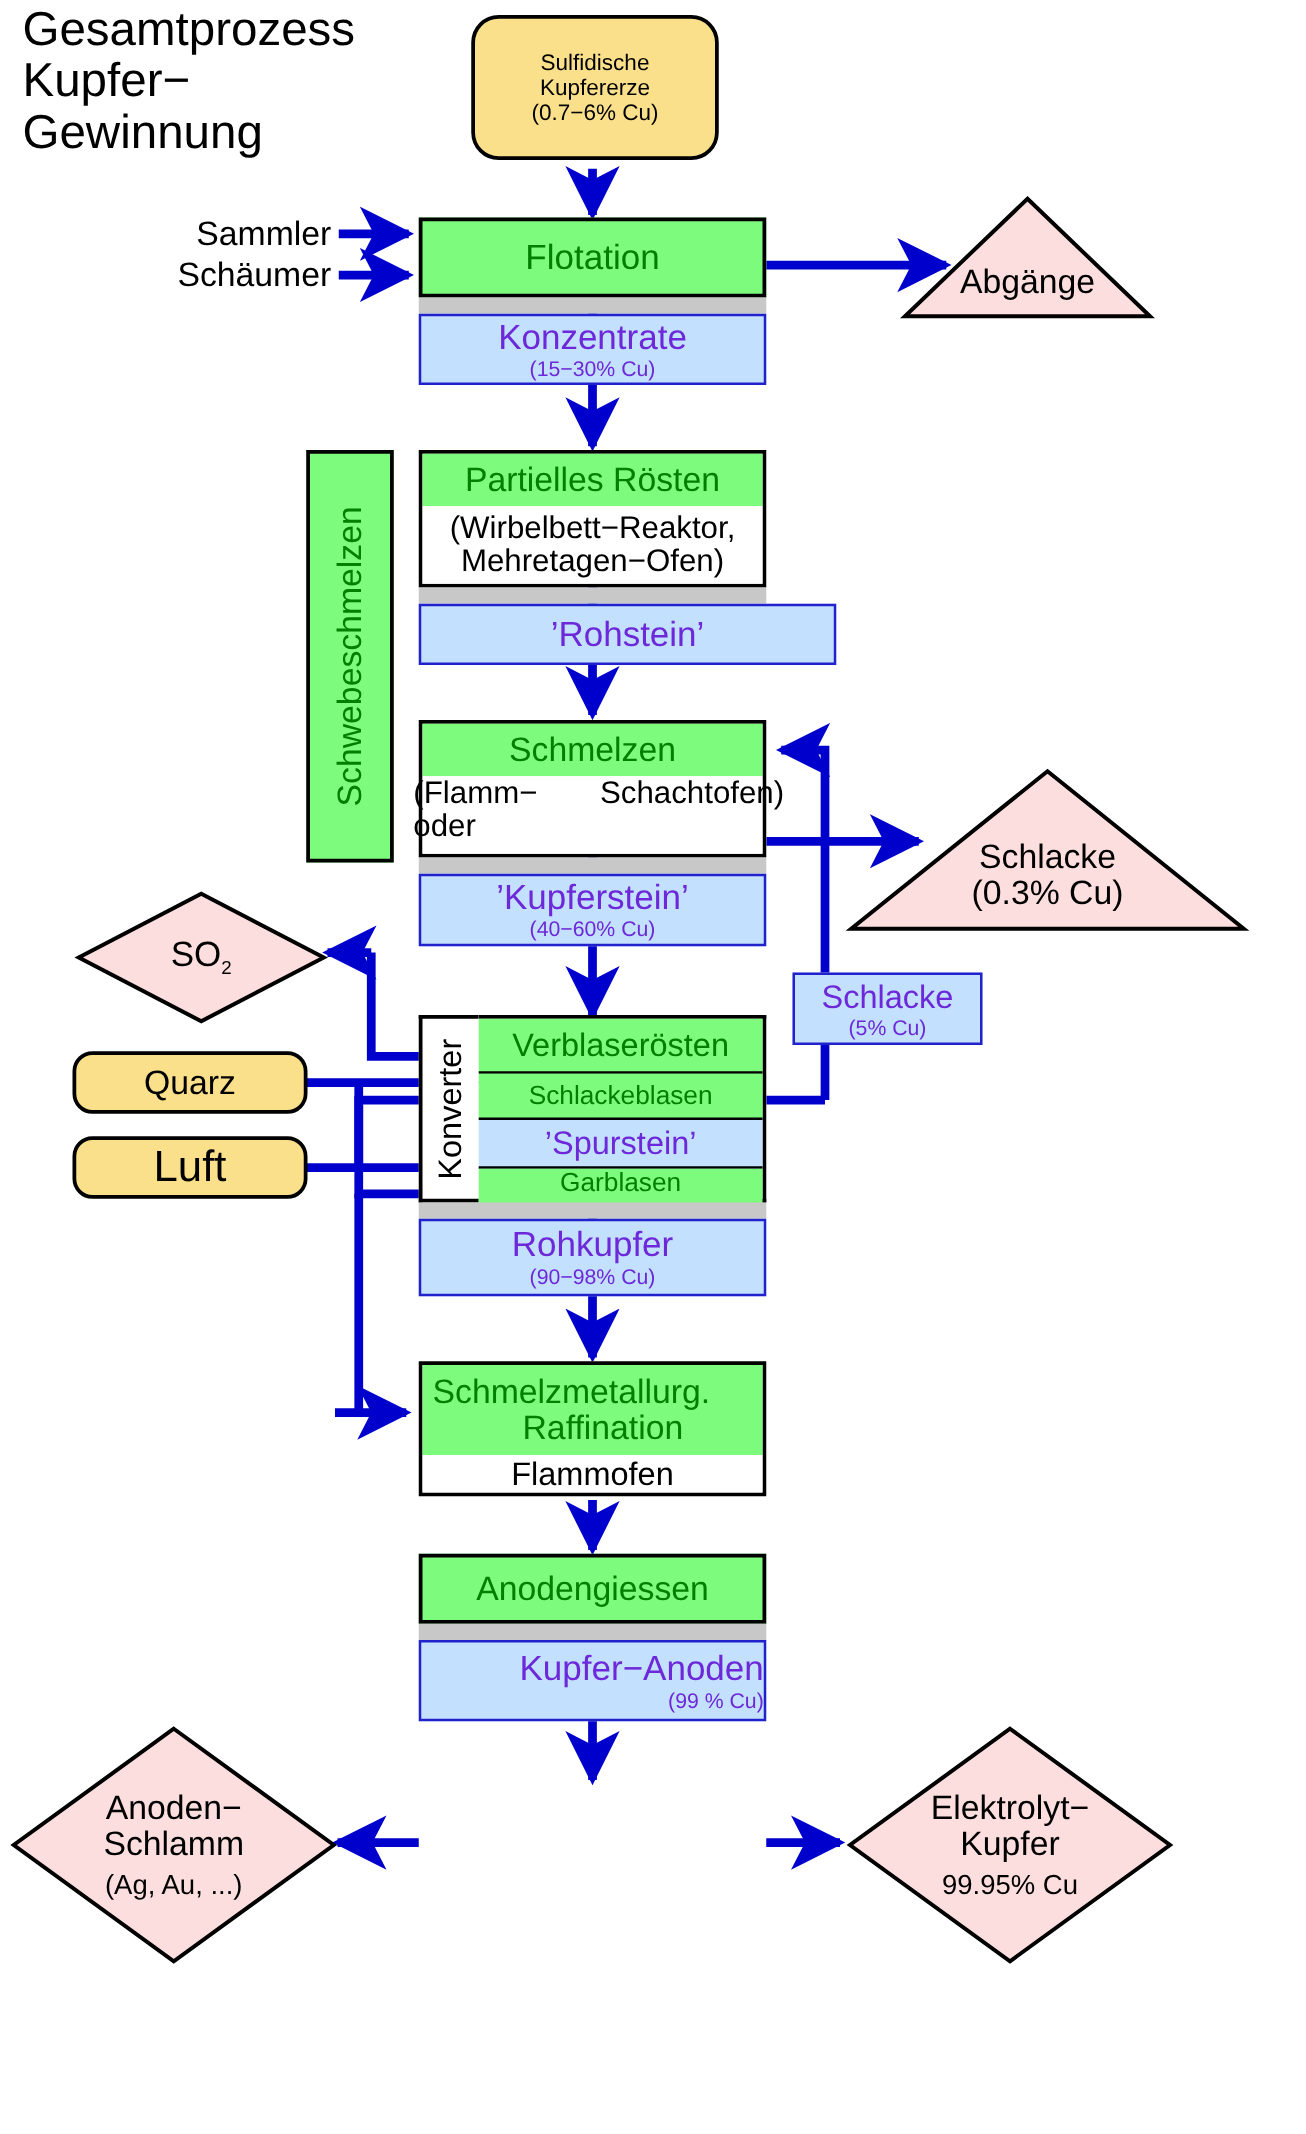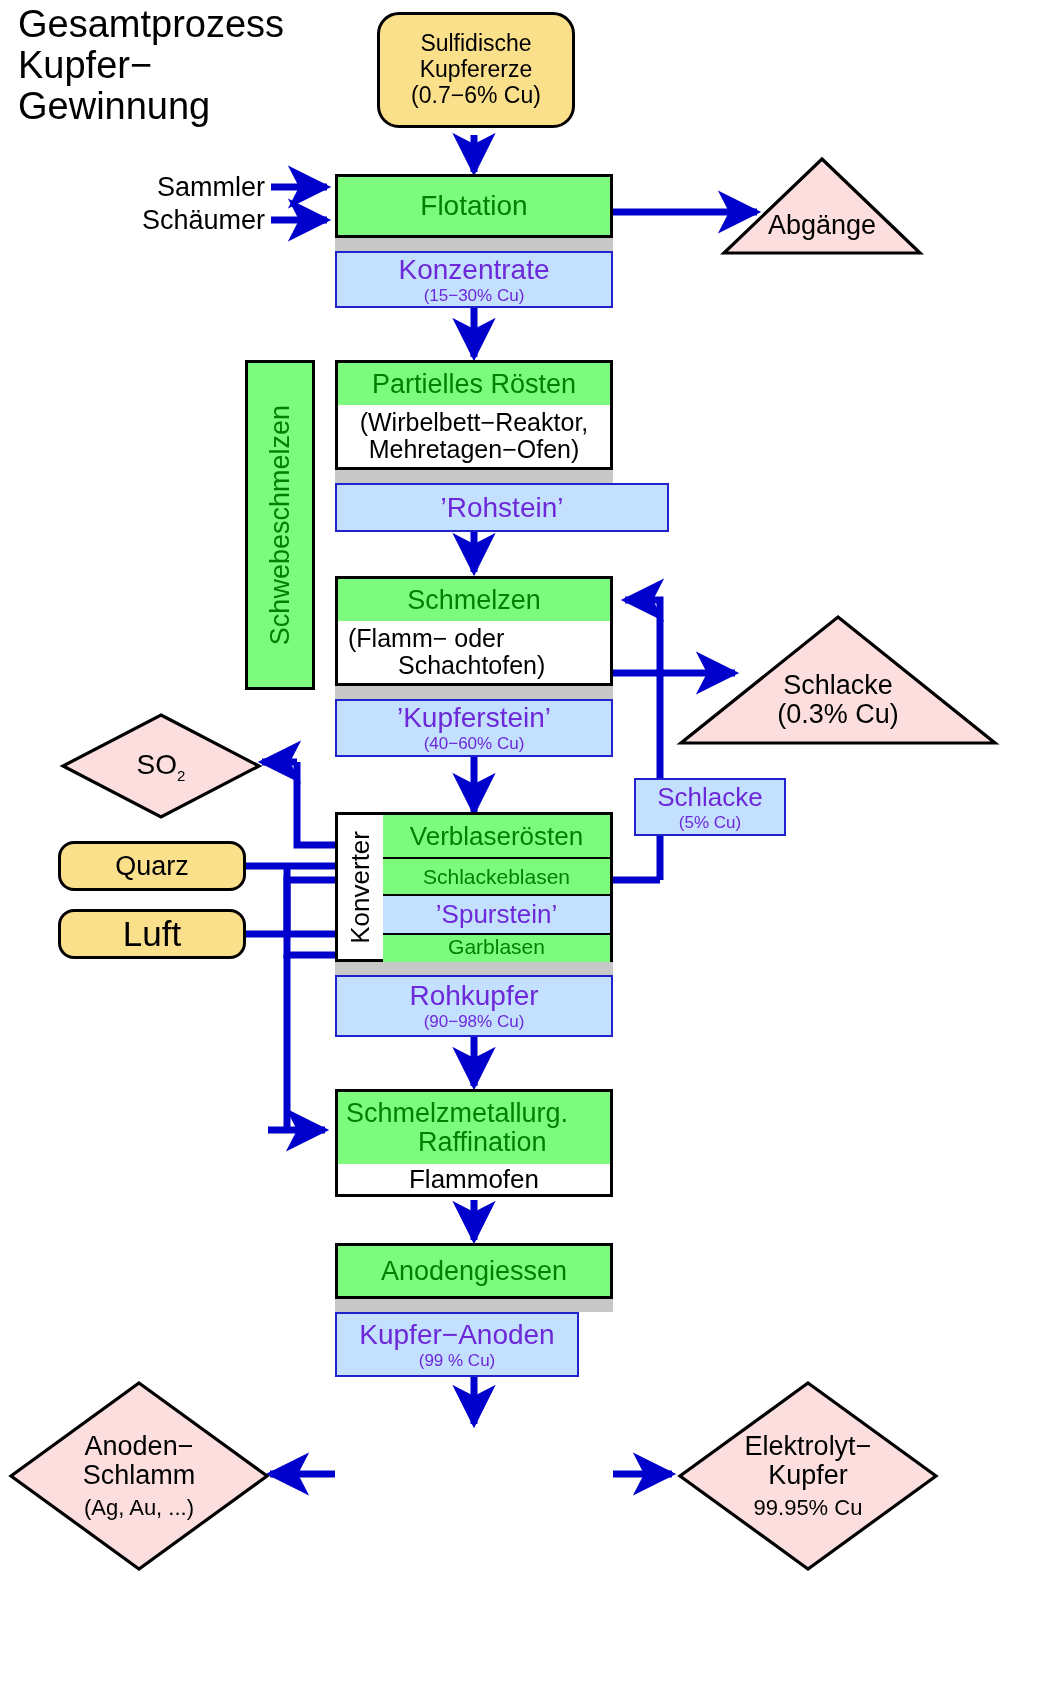--- a/index.html
+++ b/index.html
@@ -157,21 +157,21 @@
     </g>
   </svg>
 
   <div class="abs" style="left:18px;top:4px;width:350px;color:#000;font-size:38px;line-height:1.08;">
     <div>Gesamtprozess</div>
     <div>Kupfer−</div>
     <div>Gewinnung</div>
   </div>
 
   <div class="abs yellowround" style="left:377px;top:12px;width:198px;height:116px;">
-    <div class="t-black" style="font-size:23px;line-height:1.12;">
+    <div class="t-black" style="font-size:18px;line-height:1.12;">
       <div>Sulfidische</div>
       <div>Kupfererze</div>
       <div>(0.7−6% Cu)</div>
     </div>
   </div>
 
   <div class="abs labelplain t-black" style="left:100px;top:170px;width:165px;height:34px;font-size:27px;">
     <span>Sammler</span>
   </div>
   <div class="abs labelplain t-black" style="left:100px;top:203px;width:165px;height:34px;font-size:27px;">
@@ -211,21 +211,21 @@
   <div class="abs grayjoin" style="left:335px;top:470px;width:278px;height:13px;"></div>
 
   <div class="abs inter" style="left:335px;top:483px;width:334px;height:49px;">
     <span class="t-blue" style="font-size:28px;">’Rohstein’</span>
   </div>
 
   <div class="abs" style="left:335px;top:576px;width:278px;height:110px;border:3px solid #000;background:#fff;">
     <div style="background:#7dfb7d;height:42px;display:flex;align-items:center;justify-content:center;">
       <span class="t-green" style="font-size:27px;">Schmelzen</span>
     </div>
-    <div class="proc-sub ln1" style="height:62px;display:flex;flex-direction:column;align-items:flex-start;justify-content:center;padding-left:10px;">
+    <div class="proc-sub ln1" style="height:62px;display:flex;align-items:flex-start;justify-content:center;padding-left:10px;">
       <span class="t-black" style="font-size:25px;">(Flamm− oder</span>
       <span class="t-black" style="font-size:25px;padding-left:50px;">Schachtofen)</span>
     </div>
   </div>
   <div class="abs grayjoin" style="left:335px;top:686px;width:278px;height:13px;"></div>
 
   <div class="abs inter" style="left:335px;top:699px;width:278px;height:58px;">
     <span class="t-blue" style="font-size:28px;">’Kupferstein’</span>
     <span class="t-blue" style="font-size:17px;">(40−60% Cu)</span>
   </div>
@@ -292,21 +292,21 @@
     <div class="proc-sub" style="height:30px;display:flex;align-items:center;justify-content:center;">
       <span class="t-black" style="font-size:26px;">Flammofen</span>
     </div>
   </div>
 
   <div class="abs proc" style="left:335px;top:1243px;width:278px;height:56px;">
     <span class="t-green" style="font-size:27px;">Anodengiessen</span>
   </div>
   <div class="abs grayjoin" style="left:335px;top:1299px;width:278px;height:13px;"></div>
 
-  <div class="abs inter" style="left:335px;top:1312px;width:244px;height:65px;">
+  <div class="abs inter" style="left:335px;top:1312px;width:278px;height:65px;align-items:flex-end;">
     <span class="t-blue" style="font-size:28px;">Kupfer−Anoden</span>
     <span class="t-blue" style="font-size:17px;">(99 % Cu)</span>
   </div>
 
 
   <svg class="abs" style="left:8px;top:1380px;width:262px;height:192px;">
     <polygon points="131,3 259,96 131,189 3,96" fill="#fcdede" stroke="#000" stroke-width="3.2"></polygon>
   </svg>
   <div class="shape-text" style="left:8px;top:1380px;width:262px;height:192px;">
     <span class="t-black ln1" style="font-size:27px;">Anoden−</span>

